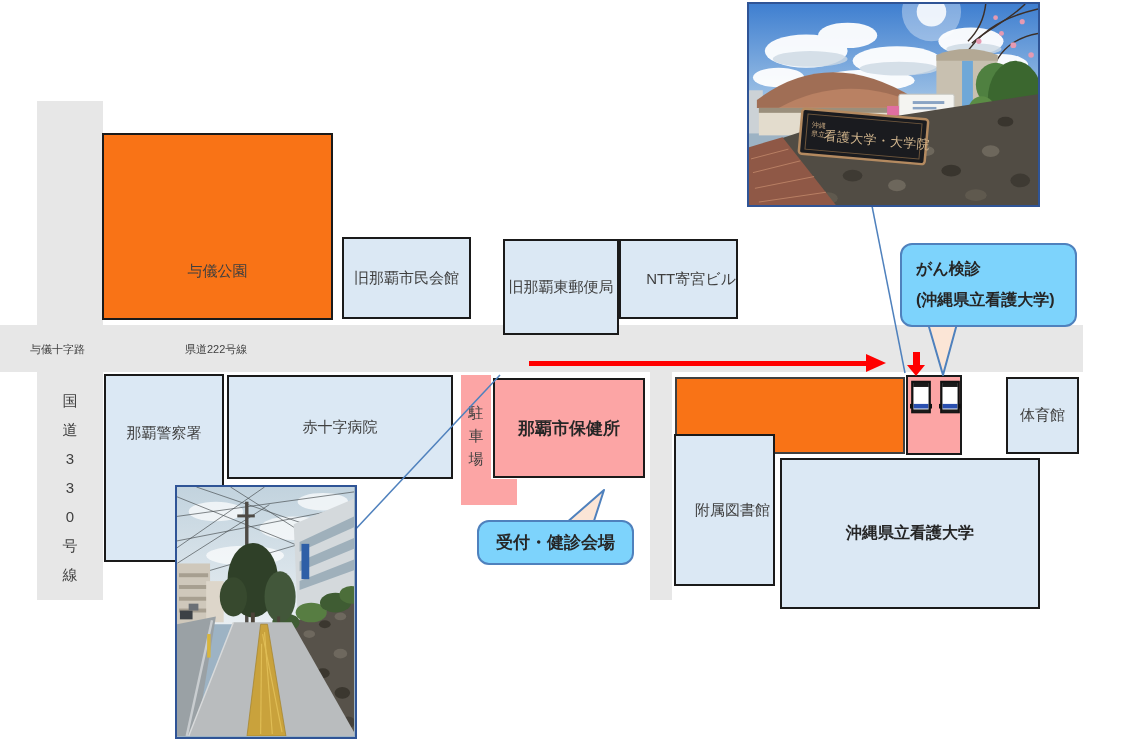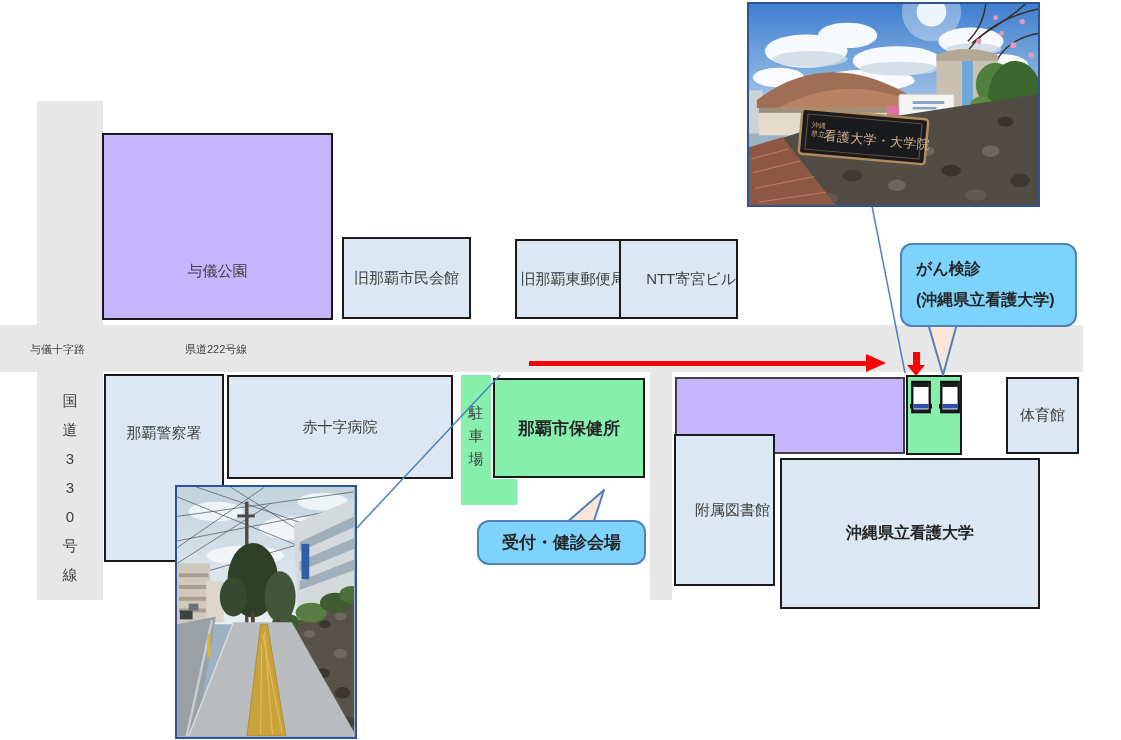--- a/index.html
+++ b/index.html
@@ -3,22 +3,22 @@
 <meta charset="utf-8">
 <style>
   html,body{margin:0;padding:0;background:#fff;}
   body{font-family:"Liberation Sans",sans-serif;}
   #canvas{position:relative;width:1121px;height:740px;background:#ffffff;overflow:hidden;}
   .road{position:absolute;background:#e7e7e7;}
   .box{position:absolute;box-sizing:border-box;display:flex;align-items:center;justify-content:center;
        font-size:15px;color:#3f3f3f;white-space:nowrap;}
   .bordered{border:2px solid #1a1a1a;}
   .blue{background:#dbe8f4;}
-  .green{background:#c4b5fd;}
-  .peach{background:#86efac;}
+  .green{background:#f97316;}
+  .peach{background:#fca5a5;}
   .roadlabel{position:absolute;font-size:11px;color:#3f3f3f;white-space:nowrap;}
   .vtext{position:absolute;text-align:center;font-size:15px;color:#3f3f3f;}
   .vtext span{display:block;}
   .offlabel{position:absolute;left:0;width:100%;text-align:center;font-size:15px;color:#3f3f3f;}
   .boldlabel{font-weight:bold;color:#262626;}
   .bubble{position:absolute;box-sizing:border-box;background:#7dd3fc;border:2px solid #4f81bd;
           border-radius:12px;color:#262626;font-weight:bold;}
   .arrow-shaft{position:absolute;background:#ff0000;}
   .tri{position:absolute;width:0;height:0;}
   svg{display:block;}
@@ -45,21 +45,21 @@
     <span>号</span>
     <span>線</span>
   </div>
 
   <div class="box green bordered" style="left:102px;top:133px;width:231px;height:187px;">
     <div class="offlabel" style="top:127px;">与儀公園</div>
   </div>
   <div class="box blue bordered" style="left:342px;top:237px;width:129px;height:82px;font-family:Liberation Serif, serif;">
     <span>旧那覇市民会館</span>
   </div>
-  <div class="box blue bordered" style="left:503px;top:239px;width:116px;height:80px;margin-left:12px;">
+  <div class="box blue bordered" style="left:503px;top:239px;width:116px;height:96px;">
     <span>旧那覇東郵便局</span>
   </div>
   <div class="box blue bordered" style="left:619px;top:239px;width:119px;height:80px;justify-content:flex-end;">
     <span>NTT寄宮ビル</span>
   </div>
 
   <div class="box blue bordered" style="left:104px;top:374px;width:120px;height:188px;">
     <div class="offlabel" style="top:48px;">那覇警察署</div>
   </div>
   <div class="box blue bordered" style="left:227px;top:375px;width:226px;height:104px;">
@@ -303,17 +303,17 @@
           <line x1="90" y1="148" x2="98" y2="252"></line>
         <line x1="87" y1="160" x2="86" y2="252"></line>
       </g>
     </svg>
   </div>
 
   <div class="bubble" style="left:900px;top:243px;width:177px;height:84px;padding:8px 14px;font-size:16px;line-height:31px;">
     <div>がん検診</div>
     <div>(沖縄県立看護大学)</div>
   </div>
-  <div class="bubble" style="left:477px;top:520px;width:169px;height:45px;display:flex;align-items:center;justify-content:center;font-size:17px;">
+  <div class="bubble" style="left:477px;top:520px;width:157px;height:45px;display:flex;align-items:center;justify-content:center;font-size:17px;">
     <span>受付・健診会場</span>
   </div>
 
 </div>
 
 </body></html>

